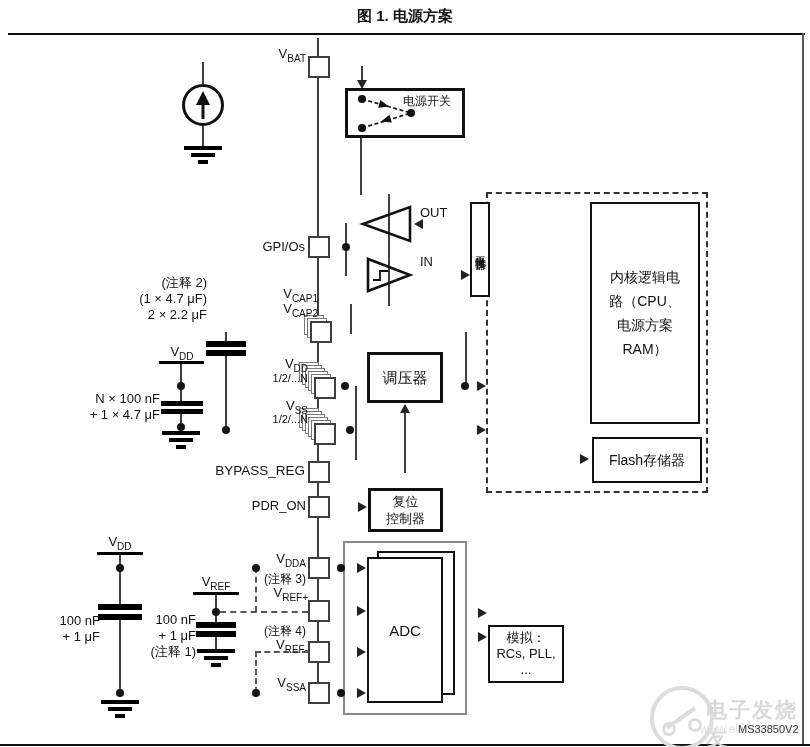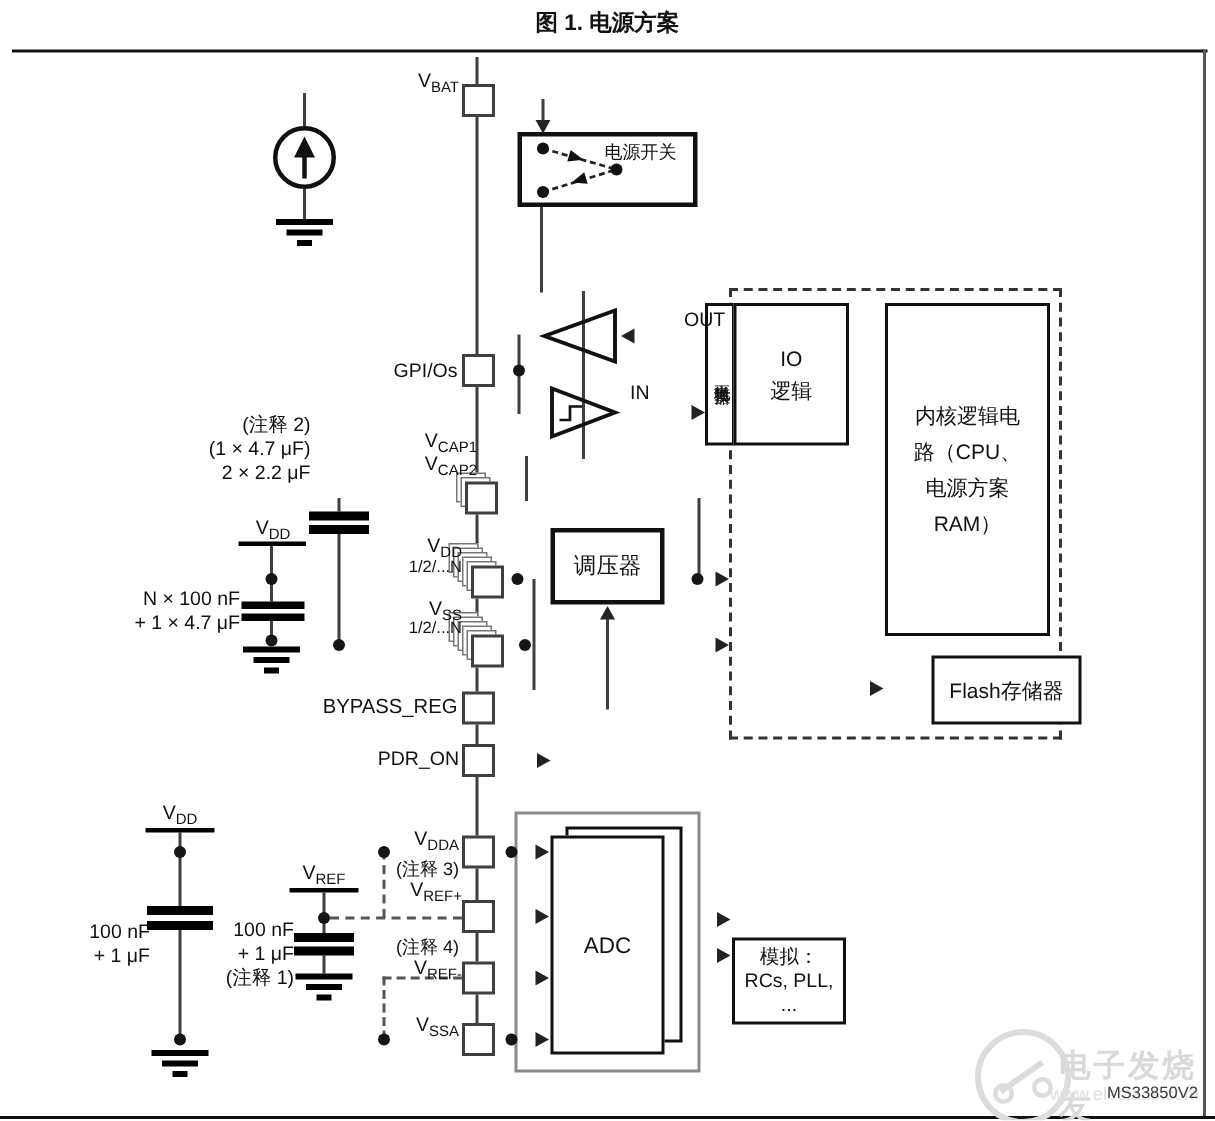--- a/index.html
+++ b/index.html
@@ -94,43 +94,39 @@
   <div class="w" style="left:345px;top:223px;width:2px;height:53px;"></div>
   <div class="w" style="left:345px;top:223px;width:20px;"></div>
   <div class="w" style="left:345px;top:274px;width:25px;"></div>
   <div class="dot" style="left:342px;top:243px;"></div>
 
   <svg width="140" height="110" style="left:340px;top:195px;">
     <polygon points="23,29 70,12 70,46" fill="none" stroke="#111" stroke-width="2.6"></polygon>
     <polygon points="28,64 28,96 70,80" fill="none" stroke="#111" stroke-width="2.6"></polygon>
     <path d="M33,85 h7 v-9 h8" fill="none" stroke="#111" stroke-width="1.8"></path>
   </svg>
-  <div class="lbl" style="left:420px;top:205px;margin-left:36px;">OUT</div>
+  <div class="lbl" style="left:420px;top:205px;">OUT</div>
   <div class="w" style="left:423px;top:223px;width:48px;"></div>
   <div class="arr arr-l" style="left:414px;top:219px;"></div>
   <div class="lbl" style="left:420px;top:254px;">IN</div>
   <div class="w" style="left:408px;top:274px;width:54px;"></div>
   <div class="arr arr-r" style="left:461px;top:270px;"></div>
 
   <div style="position:absolute;left:486px;top:192px;width:222px;height:301px;border:2px dashed #333;box-sizing:border-box;z-index:1;"></div>
 
   <div class="box b25" style="left:470px;top:202px;width:20px;height:95px;padding:0;">
     <span class="vert" style="font-size:11px;">电平转换器</span>
   </div>
-  <div class="box b25" style="left:489px;top:202px;width:77px;height:95px;">
-    <span>IO</span>
-    <span>逻辑</span>
-  </div>
   <div class="box b25" style="left:590px;top:202px;width:110px;height:222px;line-height:24px;">
     <span>内核逻辑电</span>
     <span>路（CPU、</span>
     <span>电源方案</span>
     <span>RAM）</span>
   </div>
-  <div class="box b25" style="left:621px;top:437px;width:100px;height:46px;">
+  <div class="box b25" style="left:592px;top:437px;width:110px;height:46px;">
     <span>Flash存储器</span>
   </div>
 
   <div class="lbl r note" style="left:95px;top:275px;width:112px;line-height:16px;">
     <span>(注释 2)</span><br>
     <span>(1 × 4.7 μF)</span><br>
     <span>2 × 2.2 μF</span>
   </div>
   <div class="lbl r" style="left:260px;top:286px;width:58px;">
     <span>V</span><sub>CAP1</sub></div>
@@ -215,20 +211,24 @@
   <div class="lbl r" style="left:193px;top:463px;width:112px;font-size:13.5px;">BYPASS_REG</div>
   <div class="pin" style="left:308px;top:461px;"></div>
   <div class="w" style="left:331px;top:471px;width:75px;"></div>
   <div class="w" style="left:404px;top:412px;width:2px;height:61px;"></div>
   <div class="arr arr-u" style="left:400px;top:404px;"></div>
 
   <div class="lbl r" style="left:224px;top:498px;width:82px;">PDR_ON</div>
   <div class="pin" style="left:308px;top:496px;"></div>
   <div class="w" style="left:331px;top:506px;width:28px;"></div>
   <div class="arr arr-r" style="left:358px;top:502px;"></div>
+  <div class="box" style="left:368px;top:488px;width:75px;height:44px;font-size:13px;line-height:17px;">
+    <span>复位</span>
+    <span>控制器</span>
+  </div>
 
   <div class="lbl c" style="left:90px;top:534px;width:60px;">
     <span>V</span><sub>DD</sub></div>
   <div class="railbar" style="left:97px;top:552px;width:46px;"></div>
   <div class="w" style="left:119px;top:555px;width:2px;height:14px;"></div>
   <div class="w" style="left:119px;top:567px;width:191px;"></div>
   <div class="dot" style="left:116px;top:564px;"></div>
   <div class="dot" style="left:252px;top:564px;"></div>
 
   <div class="w" style="left:119px;top:568px;width:2px;height:36px;"></div>

